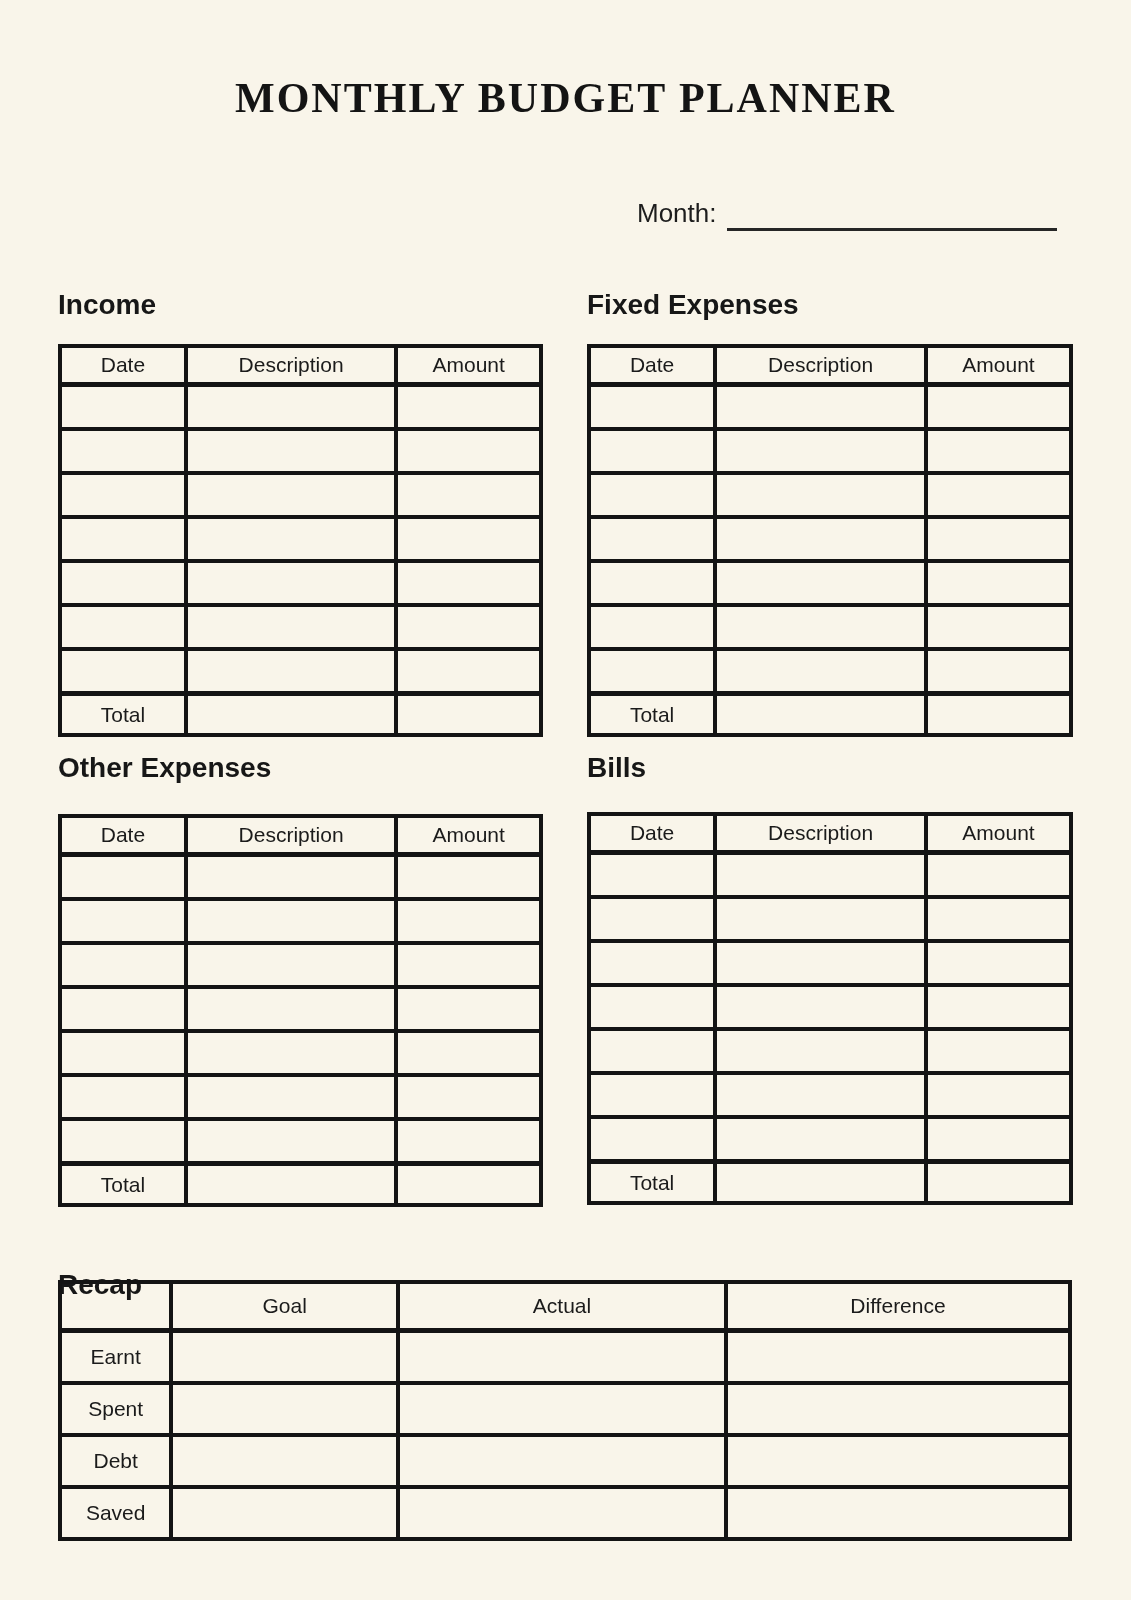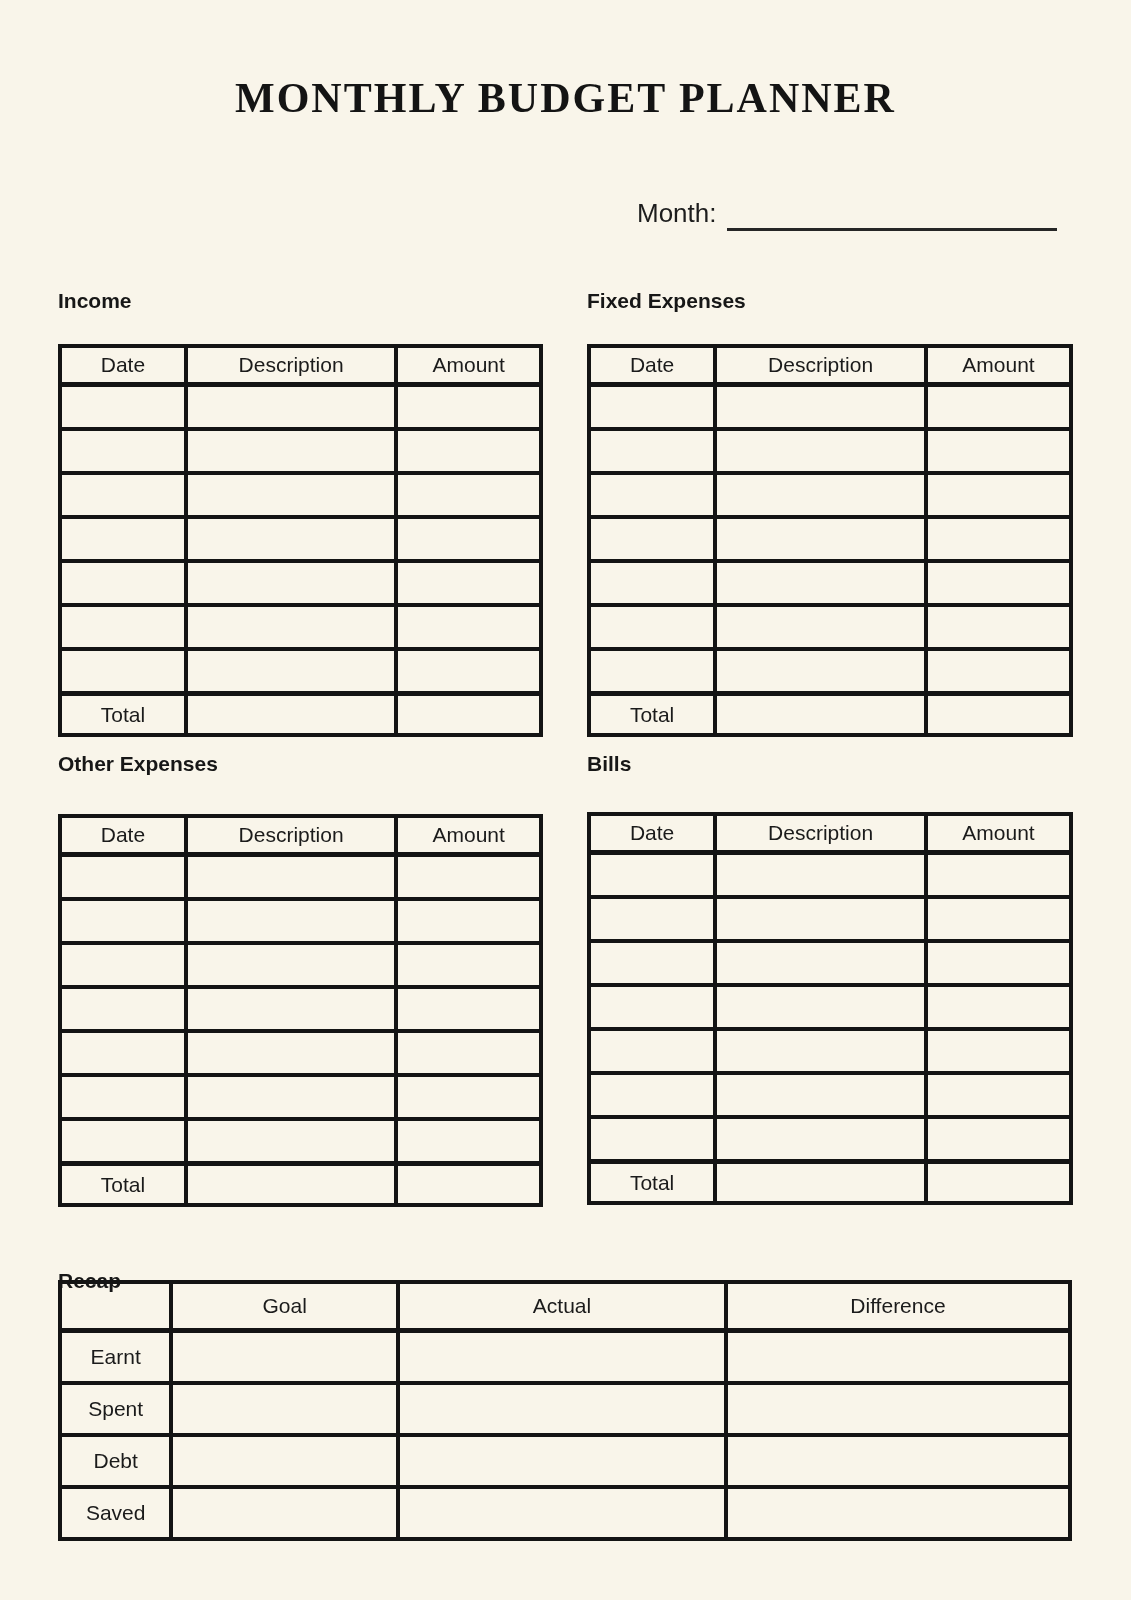--- a/index.html
+++ b/index.html
@@ -40,21 +40,21 @@
     height: 36px;
   }
   #field-budget-goal { left: 57px; top: 184px; }
   #field-budget-goal .field-line { width: 320px; }
   #field-month { left: 637px; top: 184px; margin-top: 8px; }
   #field-month .field-line { width: 330px; }
 
   .sec-h {
     position: absolute;
     margin: 0;
-    font-size: 21px;
+    font-size: 28px;
     font-weight: 700;
     color: #171717;
     line-height: 1.2;
   }
   #h-income { left: 58px; top: 288px; }
   #h-fixed  { left: 587px; top: 288px; }
   #h-other  { left: 58px; top: 751px; }
   #h-bills  { left: 587px; top: 751px; }
   #h-recap  { left: 58px; top: 1268px; }
 

